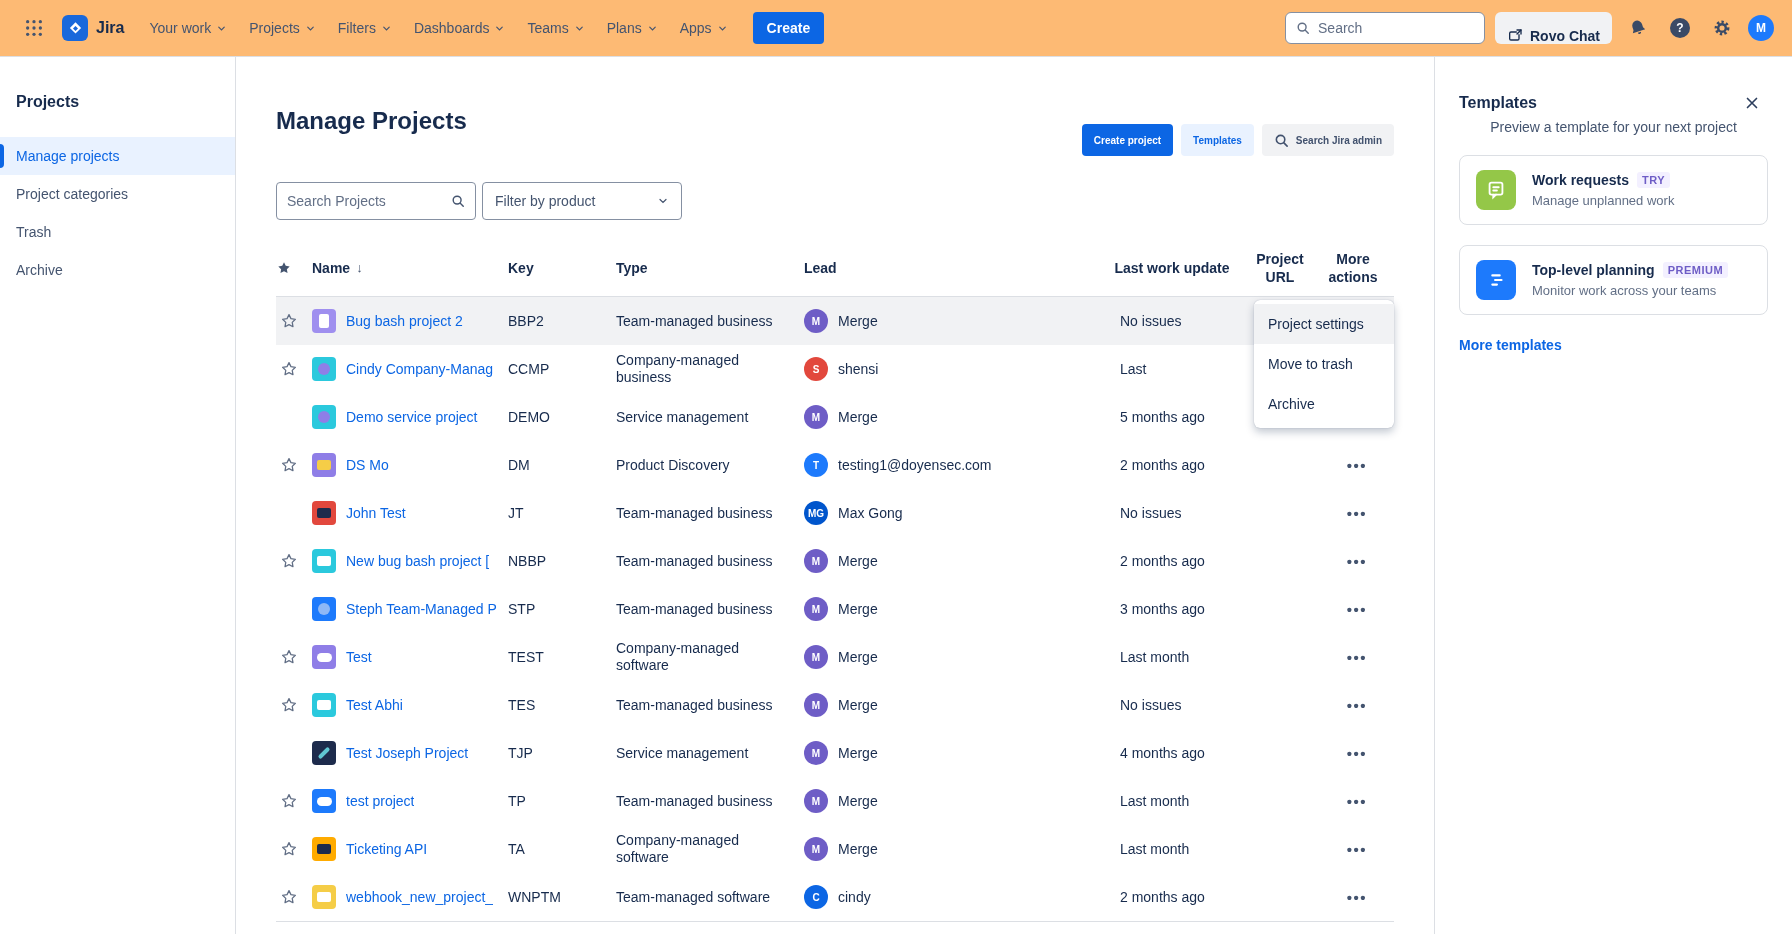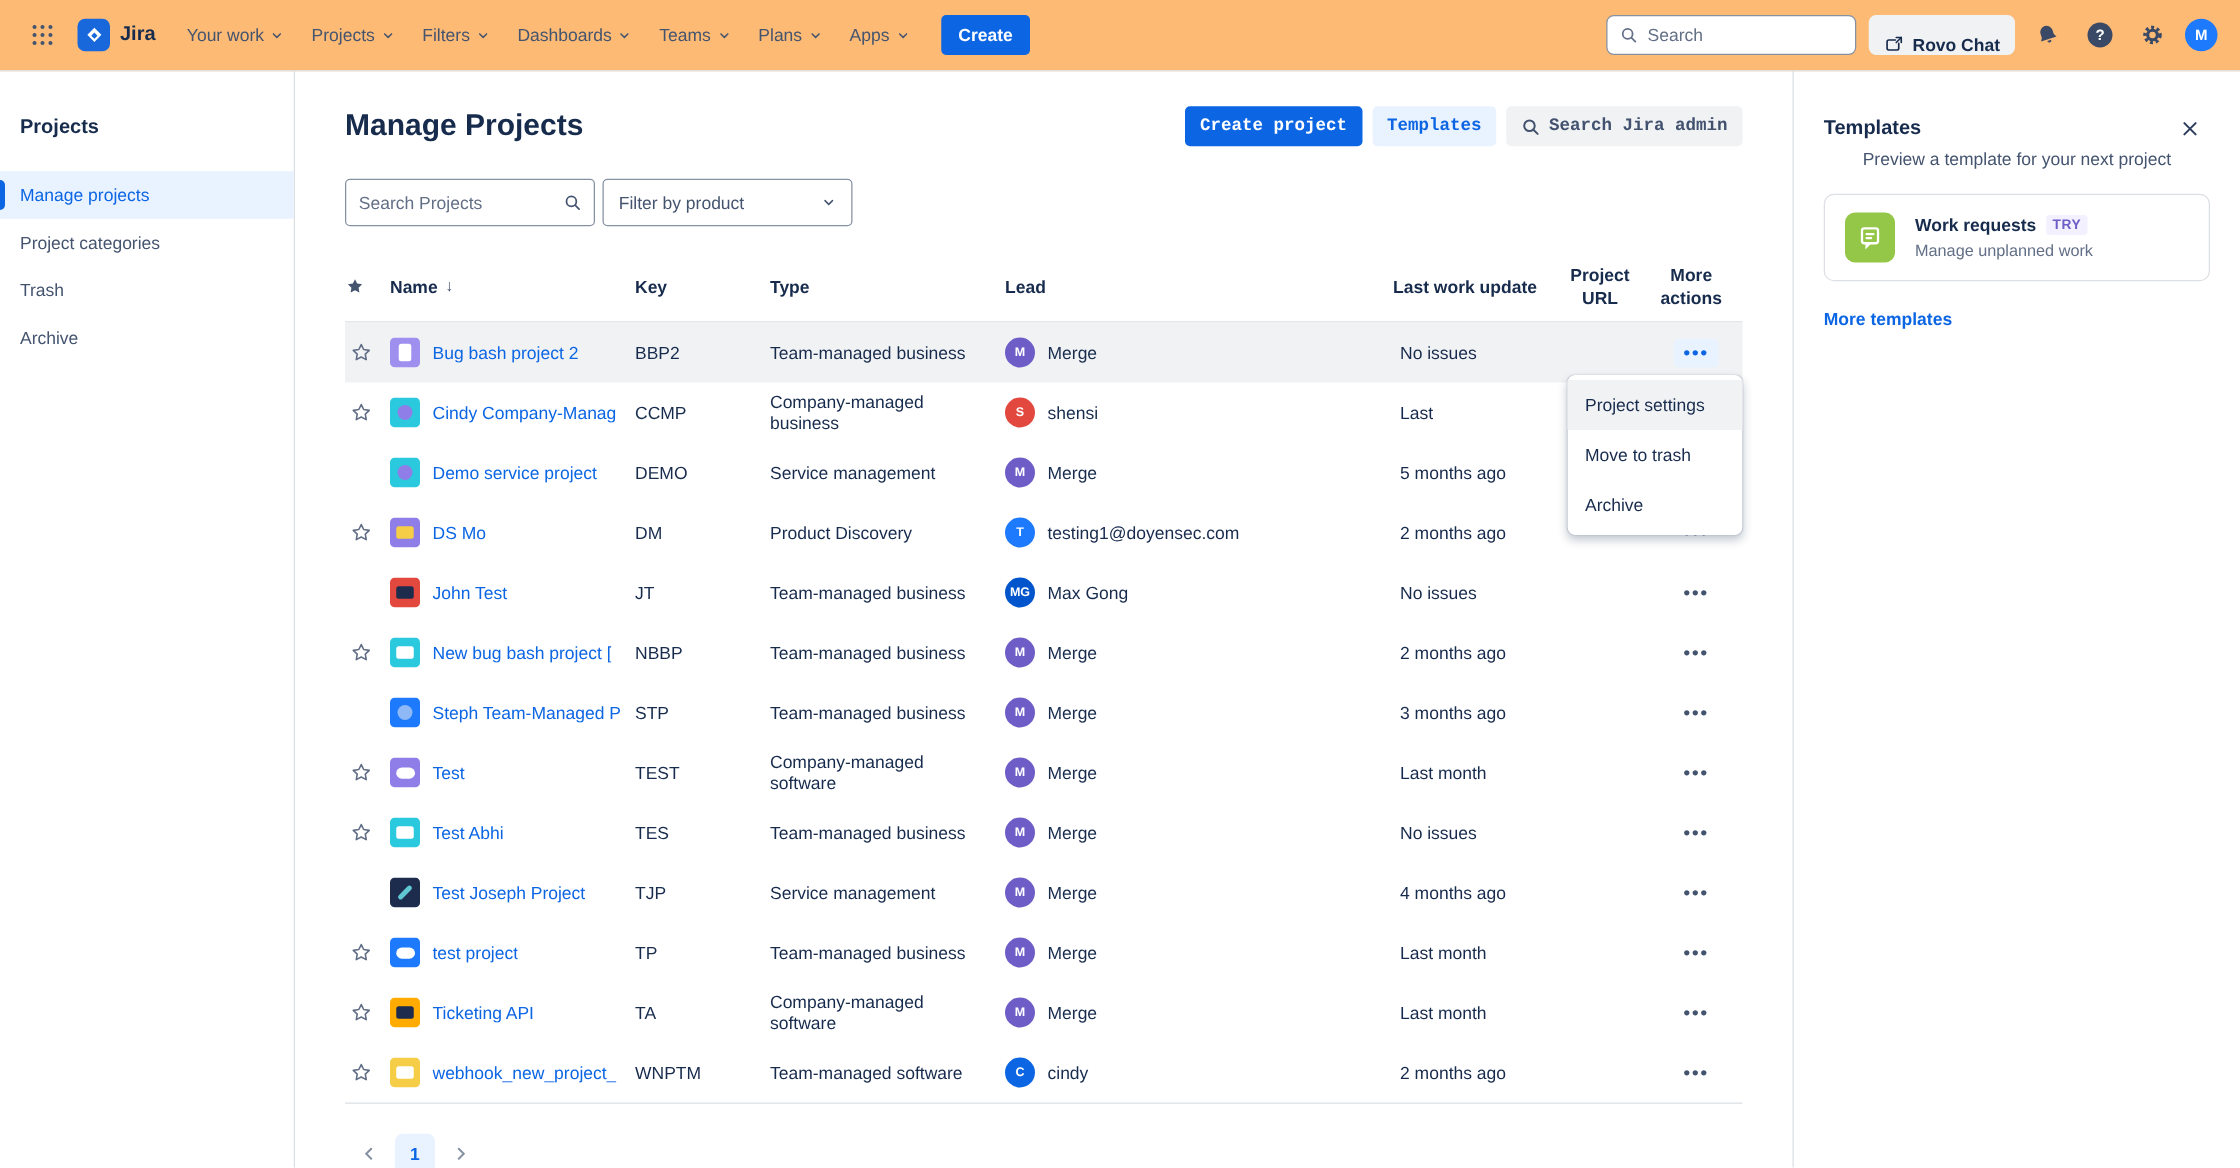--- a/index.html
+++ b/index.html
@@ -45,23 +45,23 @@
     font-size:14px; color:#44546F; cursor:pointer; }
   .sb-item.selected { background:#E9F2FF; color:#0C66E4; }
   .sb-item.selected::before { content:""; position:absolute; left:0; top:7px; bottom:7px;
     width:4px; background:#0C66E4; border-radius:0 4px 4px 0; }
 
   
   .main { position:absolute; top:57px; left:236px; width:1198px; bottom:0; padding:0 40px; }
   .title-row { margin-top:28px; display:flex; align-items:center; justify-content:space-between; }
   .page-title { font-size:24px; font-weight:bold; color:#172B4D; }
   .title-actions { display:flex; gap:8px; }
-  .btn { height:32px; padding:0 12px; border:none; border-radius:4px; font-size:14px;
+  .btn { height:32px; padding:0 12px; border:none; border-radius:4px; font-size:10px;
     font-weight:600; cursor:pointer; display:flex; align-items:center; gap:7px;
-    font-family:Liberation Mono, monospace; }
+    font-family:Liberation Sans, sans-serif;margin-top:39px; }
   .btn-primary { background:#0C66E4; color:#fff; }
   .btn-subtle-blue { background:#E9F2FF; color:#0C66E4; }
   .btn-subtle { background:#F1F2F4; color:#42526E; }
   .filter-row { margin-top:26px; display:flex; gap:6px; }
   .search-box { width:200px; height:38px; border:1px solid #8590A2; border-radius:4px;
     display:flex; align-items:center; padding:0 10px; gap:8px; }
   .search-box input { border:none; outline:none; width:100%; font-size:14px;
     font-family:"Liberation Sans",sans-serif; color:#172B4D; }
   .search-box input::placeholder { color:#626F86; }
   .select-box { width:200px; height:38px; border:1px solid #8590A2; border-radius:4px;
@@ -638,20 +638,36 @@
           </svg>
         </span>
         <span>
           <span class="tp-card-title-row">
             <span class="tp-card-title">Work requests</span>
             <span class="tp-badge">TRY</span>
           </span>
           <div class="tp-card-desc">Manage unplanned work</div>
         </span>
       </div>
+      <div class="tp-card">
+        <span class="tp-icon" style="background:#1D7AFC">
+          <svg width="22" height="22" viewBox="0 0 24 24" fill="none" stroke="#fff" stroke-width="2.4" stroke-linecap="round">
+            <path d="M8 7h8"></path>
+            <path d="M11 12h7"></path>
+            <path d="M8 17h5"></path>
+          </svg>
+        </span>
+        <span>
+          <span class="tp-card-title-row">
+            <span class="tp-card-title">Top-level planning</span>
+            <span class="tp-badge">PREMIUM</span>
+          </span>
+          <div class="tp-card-desc">Monitor work across your teams</div>
+        </span>
+      </div>
     </div>
   <a class="tp-more">More templates</a>
 </aside>
 
 <div class="ctx-menu" id="ctx-menu">
     <div class="ctx-item active">Project settings</div>
     <div class="ctx-item">Move to trash</div>
     <div class="ctx-item">Archive</div>
   </div>
 

